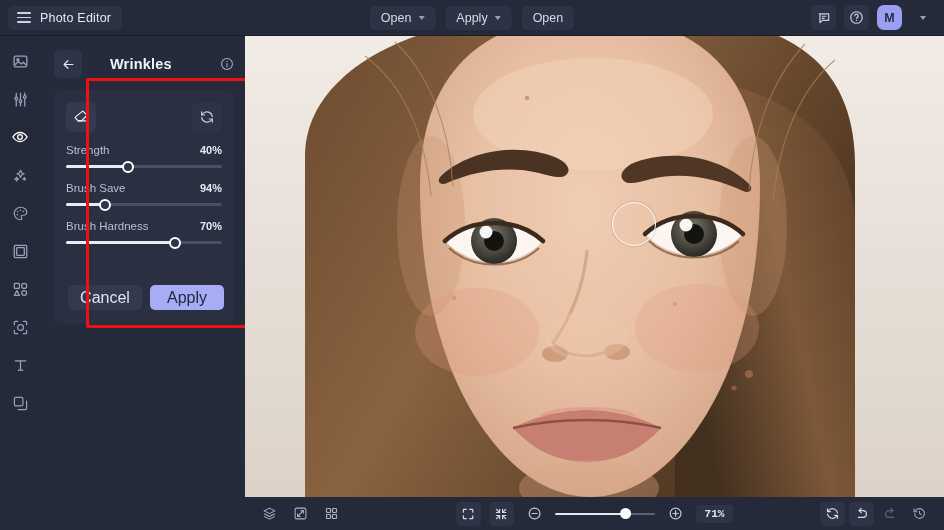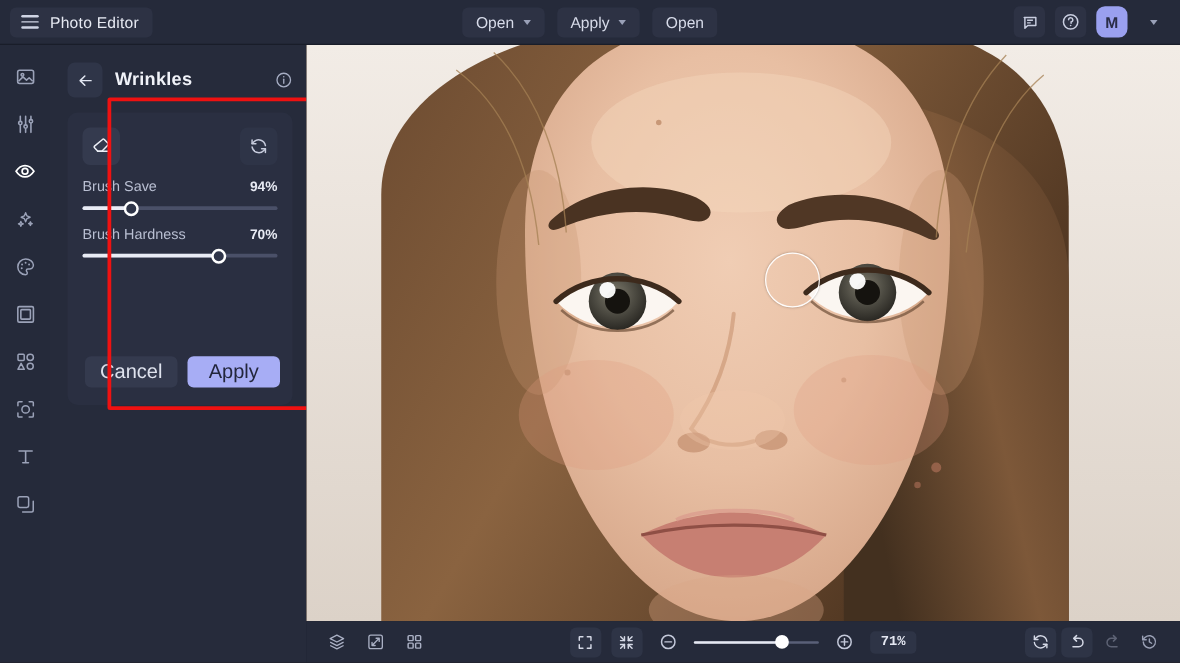--- a/index.html
+++ b/index.html
@@ -97,21 +97,21 @@
 
   
   .panel {
     position: absolute; left: 40px; top: 36px;
     width: 205px; height: 494px;
     background: #262b3b;
   }
   .panel-head {
     position: absolute; left: 14px; top: 12px;
     width: 180px; height: 32px;
-    display: flex; align-items: center; gap: 6px;
+    display: flex; align-items: center; gap: 24px;
   }
   .back-btn {
     width: 28px; height: 28px; border-radius: 6px;
     background: #2f3548;
     display: flex; align-items: center; justify-content: center;
     cursor: pointer;
   }
   .panel-title {
     color: #f0f2f8; font-size: 14.5px; font-weight: bold;
     letter-spacing: .2px; flex: 1; padding-left: 4px;
@@ -404,20 +404,30 @@
         <div class="tool-btn ghost">
           <svg width="16" height="16" viewBox="0 0 24 24" fill="none" stroke="#c6cbdc" stroke-width="1.8">
             <path d="M20 11.2A8.2 8.2 0 0 0 6.2 6.6L4 8.8" stroke-linecap="round"></path>
             <path d="M4 4.4v4.6h4.6" stroke-linecap="round" stroke-linejoin="round"></path>
             <path d="M4 12.8A8.2 8.2 0 0 0 17.8 17.4L20 15.2" stroke-linecap="round"></path>
             <path d="M20 19.6V15h-4.6" stroke-linecap="round" stroke-linejoin="round"></path>
           </svg>
         </div>
       </div>
 
+      <div class="slider-group">
+        <div class="slider-label-row">
+          <span class="slider-label">Strength</span>
+          <span class="slider-value">40%</span>
+        </div>
+        <div class="track">
+          <div class="fill" style="width: 40%;"></div>
+          <div class="thumb" style="left: 40%;"></div>
+        </div>
+      </div>
 
       <div class="slider-group">
         <div class="slider-label-row">
           <span class="slider-label">Brush Save</span>
           <span class="slider-value">94%</span>
         </div>
         <div class="track">
           <div class="fill" style="width: 25%;"></div>
           <div class="thumb" style="left: 25%;"></div>
         </div>

